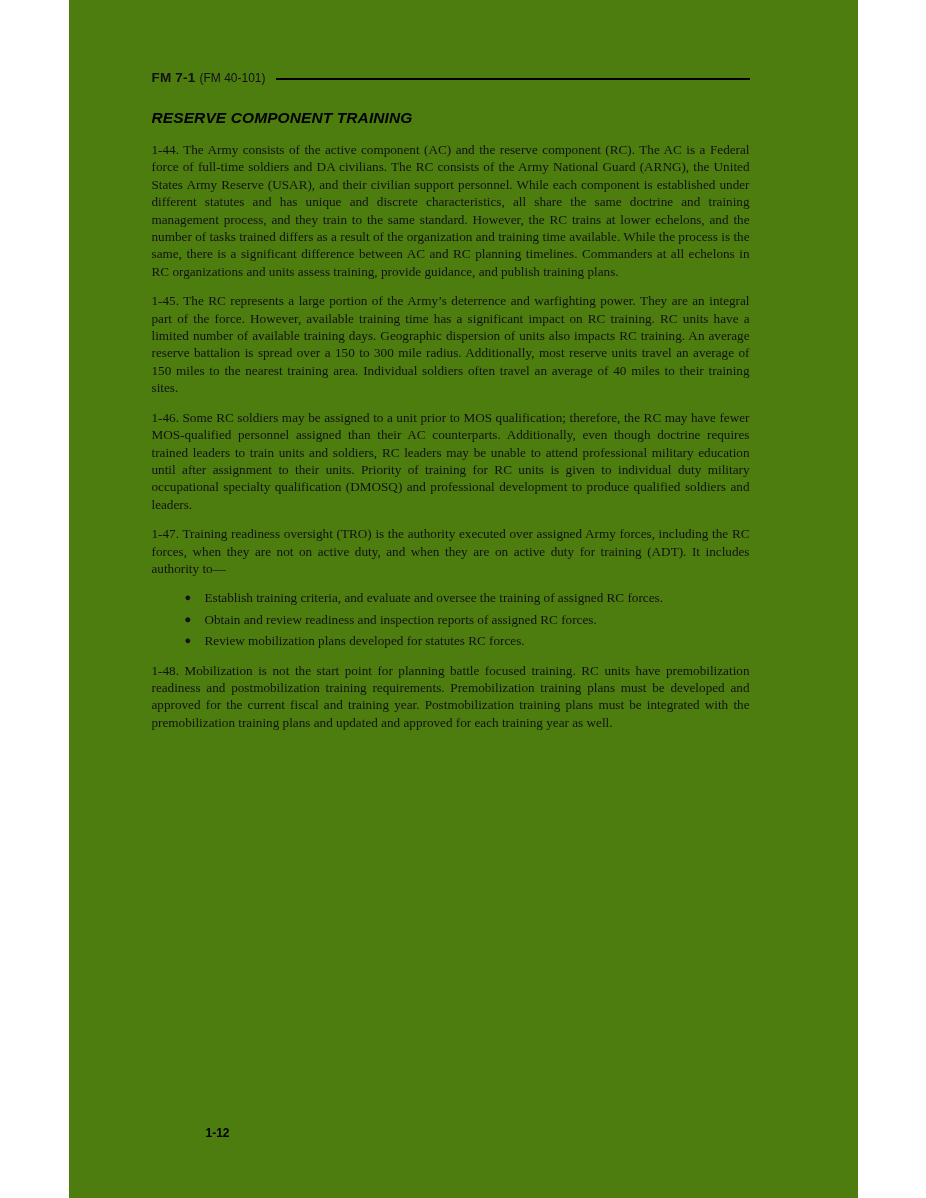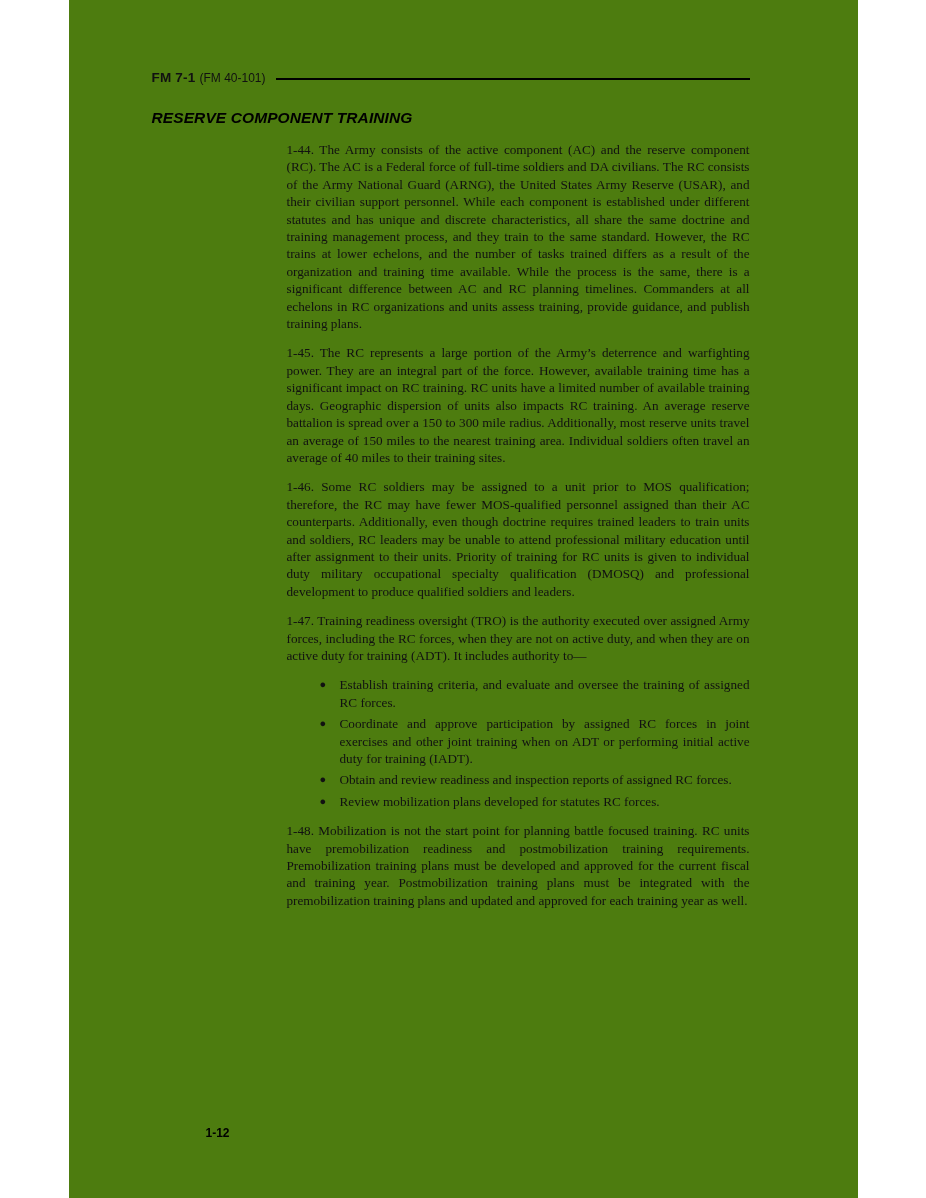--- a/index.html
+++ b/index.html
@@ -56,21 +56,20 @@
     color: #000;
     margin: 24px 0 14px 0;
   }
   .section-heading.first {
     margin-top: 24px;
     font-style: italic;
   }
 
   
   .body-block {
-    margin-left: 135px;
   }
   .para {
     font-family: "Liberation Serif", serif;
     font-size: 13.2px;
     line-height: 17.4px;
     text-align: justify;
     margin: 0 0 12px 0;
     color: #111;
   }
 
@@ -129,21 +128,20 @@
       <p class="para">1-46. Some RC soldiers may be assigned to a unit prior to MOS qualification; therefore, the RC may have fewer MOS-qualified personnel assigned than their AC counterparts. Additionally, even though doctrine requires trained leaders to train units and soldiers, RC leaders may be unable to attend professional military education until after assignment to their units. Priority of training for RC units is given to individual duty military occupational specialty qualification (DMOSQ) and professional development to produce qualified soldiers and leaders.</p>
       <p class="para">1-47. Training readiness oversight (TRO) is the authority executed over assigned Army forces, including the RC forces, when they are not on active duty, and when they are on active duty for training (ADT). It includes authority to—</p>
 
       <ul class="bullet-list">
         <li class="bullet-item">
           <span class="bullet-dot">●</span>
           <span>Establish training criteria, and evaluate and oversee the training of assigned RC forces.</span>
         </li>
         <li class="bullet-item">
           <span class="bullet-dot">●</span>
-          <span>Coordinate and approve participation by assigned RC forces in joint exercises and other joint training when on ADT or performing initial active duty for training (IADT).</span>
         </li>
         <li class="bullet-item">
           <span class="bullet-dot">●</span>
           <span>Obtain and review readiness and inspection reports of assigned RC forces.</span>
         </li>
         <li class="bullet-item">
           <span class="bullet-dot">●</span>
           <span>Review mobilization plans developed for statutes RC forces.</span>
         </li>
       </ul>

